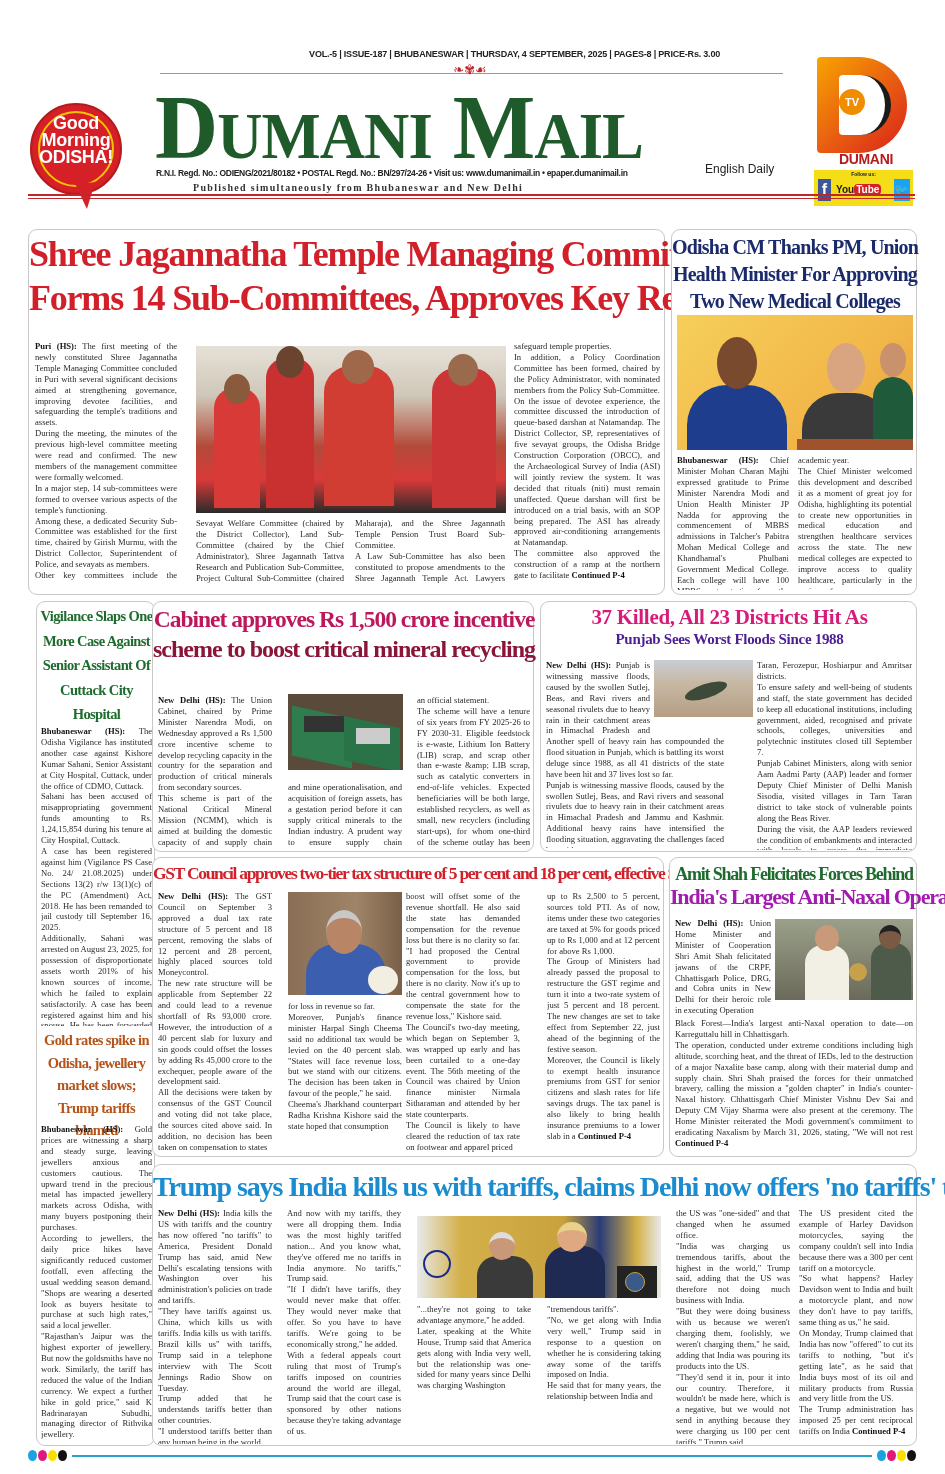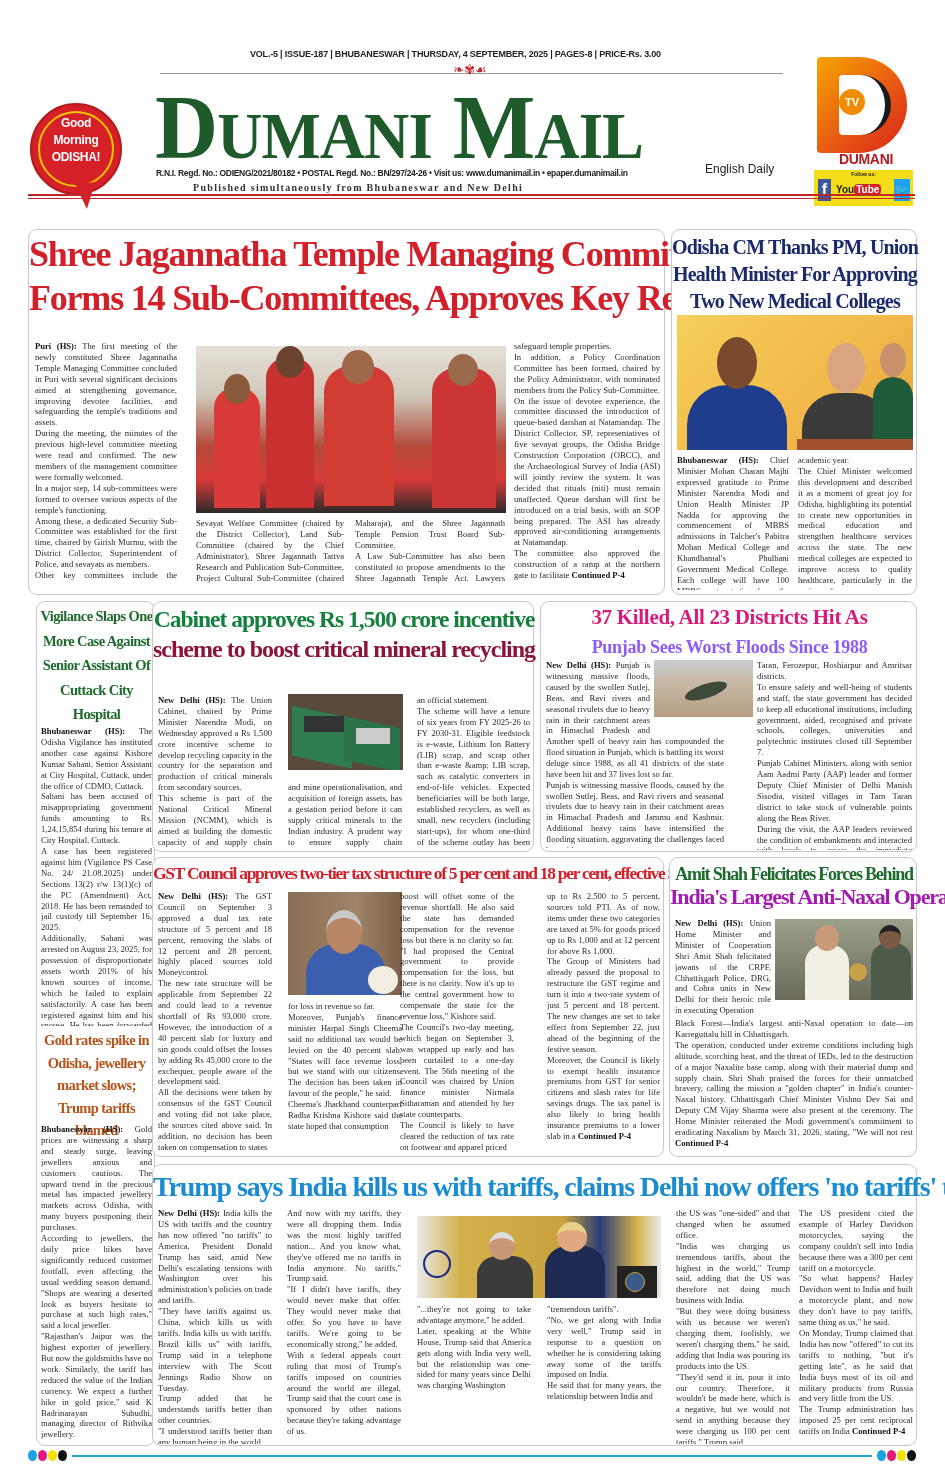--- a/index.html
+++ b/index.html
@@ -1,32 +1,32 @@
 <!DOCTYPE html>
 <html><head>
 <meta charset="utf-8">
 <style>
 *{box-sizing:border-box;margin:0;padding:0}
 html,body{width:945px;height:1474px;background:#fff;overflow:hidden}
 body{position:relative;font-family:"Liberation Serif",serif;color:#222}
 .abs{position:absolute}
-.meta-line{left:250px;top:49px;width:470px;text-align:left;font-family:"Liberation Sans",sans-serif;font-size:9px;font-weight:bold;color:#222;letter-spacing:-0.2px}
+.meta-line{left:250px;top:49px;width:470px;text-align:right;font-family:"Liberation Sans",sans-serif;font-size:9px;font-weight:bold;color:#222;letter-spacing:-0.2px}
 .mast-rule{left:160px;top:73px;width:623px;height:1px;background:#999}
 .ornament{left:440px;top:63px;width:60px;text-align:center;color:#c0262a;font-size:13px;line-height:14px}
 .masthead{left:155px;top:79px;width:640px;height:96px;font-family:"Liberation Serif",serif;font-weight:bold;color:#1f5b2a;font-size:92px;line-height:96px;letter-spacing:-1px;white-space:nowrap;transform:scaleX(0.95);transform-origin:left}
 .masthead .sc{font-size:66px}
 .regd-line{left:156px;top:168px;font-family:"Liberation Sans",sans-serif;font-size:8.5px;font-weight:bold;color:#222;white-space:nowrap;letter-spacing:-0.3px}
 .english-daily{left:705px;top:162px;font-family:"Liberation Sans",sans-serif;font-size:12px;color:#222}
 .published{left:193px;top:182px;font-family:"Liberation Serif",serif;font-weight:bold;font-size:10px;letter-spacing:1.3px;color:#333}
 .head-rule-1{left:28px;top:194px;width:887px;height:2px;background:#c0262a}
 .head-rule-2{left:28px;top:198px;width:887px;height:1px;background:#c0262a}
 .gm-badge{left:30px;top:103px;width:94px;height:102px}
 .gm-circle{position:absolute;left:0;top:0;width:92px;height:92px;border-radius:50%;background:#d52027;border:2px solid #b51a1e}
 .gm-circle .inner{position:absolute;left:6px;top:6px;width:76px;height:76px;border-radius:50%;border:2px solid #f5c400}
-.gm-text{position:absolute;left:0;top:12px;width:92px;text-align:center;color:#fff;font-family:"Liberation Sans",sans-serif;font-weight:bold;font-size:12px;line-height:17px;letter-spacing:-0.3px}
+.gm-text{position:absolute;left:0;top:12px;width:92px;text-align:center;color:#fff;font-family:"Liberation Sans",sans-serif;font-weight:bold;font-size:18px;line-height:17px;letter-spacing:-0.3px}
 .gm-tail{position:absolute;left:46px;top:80px;width:0;height:0;border-left:10px solid transparent;border-right:10px solid transparent;border-top:26px solid #d52027;transform:rotate(-4deg)}
 .dtv{left:815px;top:55px;width:100px;height:110px}
 .dtv-d{position:absolute;left:2px;top:2px;width:90px;height:96px;border-radius:4px 48px 48px 4px;background:linear-gradient(135deg,#f7a400,#e85a12 55%,#d8221a)}
 .dtv-d-hole{position:absolute;left:22px;top:18px;width:52px;height:60px;border-radius:4px 30px 30px 4px;background:#fff;border-right:6px solid #1a1a1a}
 .dtv-tv{position:absolute;left:24px;top:34px;width:26px;height:26px;border-radius:50%;background:#f08c00;color:#fff;font-family:"Liberation Sans",sans-serif;font-weight:bold;font-size:11px;line-height:26px;text-align:center}
 .dtv-name{left:818px;top:151px;width:96px;text-align:center;font-family:"Liberation Sans",sans-serif;font-weight:bold;font-size:14px;color:#b51a1e;letter-spacing:-0.3px}
 .follow-box{left:814px;top:170px;width:99px;height:36px;background:#f5de18}
 .follow-label{position:absolute;left:0;top:1px;width:99px;text-align:center;font-family:"Liberation Sans",sans-serif;font-size:5px;font-weight:bold;color:#222}
 .fb{position:absolute;left:4px;top:9px;width:13px;height:22px;background:#3b5998;color:#fff;font-family:"Liberation Sans",sans-serif;font-weight:bold;font-size:16px;text-align:center;line-height:22px}
 .yt{position:absolute;left:22px;top:10px;width:50px;height:20px;font-family:"Liberation Sans",sans-serif;font-weight:bold;font-size:10px;line-height:20px;color:#222}
@@ -154,21 +154,21 @@
   <div class="hl" style="left:2px;top:427px;width:115px;font-size:14.5px;line-height:22.5px;color:#b5541a;white-space:normal;letter-spacing:-0.6px">Gold rates spike in Odisha, jewellery market slows; Trump tariffs blamed</div>
   <div class="txt" style="left:4px;top:522px;width:111px;height:316px">
     <p><b>Bhubaneswar (HS):</b> <span>Gold prices are witnessing a sharp and steady surge, leaving jewellers anxious and customers cautious. The upward trend in the precious metal has impacted jewellery markets across Odisha, with many buyers postponing their purchases.</span></p>
     <p>According to jewellers, the daily price hikes have significantly reduced customer footfall, even affecting the usual wedding season demand. "Shops are wearing a deserted look as buyers hesitate to purchase at such high rates," said a local jeweller.</p>
     <p>"Rajasthan's Jaipur was the highest exporter of jewellery. But now the goldsmiths have no work. Similarly, the tariff has reduced the value of the Indian currency. We expect a further hike in gold price," said K Badrinarayan Subudhi, managing director of Rithvika jewellery.</p>
 
   </div>
 </div>
 
 <div class="box" style="left:152px;top:601px;width:382px;height:251px">
-  <div class="hl" style="left:0;top:3px;width:382px;font-size:23.5px;line-height:28px;color:#15803d;letter-spacing:-1px">Cabinet approves Rs 1,500 crore incentive</div>
+  <div class="hl" style="left:0;top:3px;width:382px;font-size:23.5px;line-height:28px;color:#be185d;letter-spacing:-1px">Cabinet approves Rs 1,500 crore incentive</div>
   <div class="hl" style="left:0;top:33px;width:382px;font-size:24px;line-height:28px;color:#8b1538;letter-spacing:-1px">scheme to boost critical mineral recycling</div>
   <div class="txt" style="left:5px;top:93px;width:114px;height:152px">
     <p><b>New Delhi (HS):</b> <span>The Union Cabinet, chaired by Prime Minister Narendra Modi, on Wednesday approved a Rs 1,500 crore incentive scheme to develop recycling capacity in the country for the separation and production of critical minerals from secondary sources.</span></p>
     <p>This scheme is part of the National Critical Mineral Mission (NCMM), which is aimed at building the domestic capacity of and supply chain resilience in critical minerals. The critical mineral value chain, comprising exploration, auction</p>
   </div>
   <div class="photo" style="left:135px;top:92px;width:115px;height:76px;background:#5a4a3a">
     <div style="position:absolute;left:4px;top:18px;width:60px;height:50px;background:#2f7d4f;transform:skewY(12deg)"></div>
     <div style="position:absolute;left:56px;top:28px;width:56px;height:44px;background:#2a7247;transform:skewY(12deg)"></div>
     <div style="position:absolute;left:16px;top:22px;width:40px;height:16px;background:#333"></div>
     <div style="position:absolute;left:68px;top:34px;width:34px;height:16px;background:#ccc"></div>
@@ -176,21 +176,21 @@
   <div class="txt" style="left:135px;top:180px;width:114px;height:66px">and mine operationalisation, and acquisition of foreign assets, has a gestation period before it can supply critical minerals to the Indian industry. A prudent way to ensure supply chain sustainability in the near term is through the recycling of secondary sources, according to</div>
   <div class="txt" style="left:264px;top:93px;width:113px;height:152px">
     <p>an official statement.</p>
     <p>The scheme will have a tenure of six years from FY 2025-26 to FY 2030-31. Eligible feedstock is e-waste, Lithium Ion Battery (LIB) scrap, and scrap other than e-waste &amp;amp; LIB scrap, such as catalytic converters in end-of-life vehicles. Expected beneficiaries will be both large, established recyclers, as well as small, new recyclers (including start-ups), for whom one-third of the scheme outlay has been earmarked.</p>
 
   </div>
 </div>
 
 <div class="box" style="left:540px;top:601px;width:377px;height:251px">
   <div class="hl" style="left:0;top:2px;width:377px;font-size:21px;line-height:26px;color:#d81b7a;letter-spacing:-0.3px">37 Killed, All 23 Districts Hit As</div>
-  <div class="hl" style="left:0;top:32px;width:377px;font-size:18px;line-height:26px;color:#8b5cf6;letter-spacing:-0.3px">Punjab Sees Worst Floods Since 1988</div>
+  <div class="hl" style="left:0;top:24px;width:377px;font-size:15px;line-height:26px;color:#4c1d95;letter-spacing:-0.3px">Punjab Sees Worst Floods Since 1988</div>
   <div class="txt" style="left:5px;top:58px;width:104px;height:75px">
     <p><b>New Delhi (HS):</b> <span>Punjab is witnessing massive floods, caused by the swollen Sutlej, Beas, and Ravi rivers and seasonal rivulets due to heavy rain in their catchment areas in Himachal Pradesh and Jammu and Kashmir.</span></p>
   </div>
   <div class="photo" style="left:113px;top:58px;width:99px;height:57px;background:linear-gradient(180deg,#c8cdd3 0%,#c7b8a4 40%,#b59e84 100%)">
     <div style="position:absolute;left:30px;top:24px;width:44px;height:14px;background:#3d4a3a;border-radius:50%;transform:rotate(-18deg)"></div>
   </div>
   <div class="txt" style="left:5px;top:134px;width:178px;height:112px">
     <p>Another spell of heavy rain has compounded the flood situation in Punjab, which is battling its worst deluge since 1988, as all 41 districts of the state have been hit and 37 lives lost so far.</p>
     <p>Punjab is witnessing massive floods, caused by the swollen Sutlej, Beas, and Ravi rivers and seasonal rivulets due to heavy rain in their catchment areas in Himachal Pradesh and Jammu and Kashmir. Additional heavy rains have intensified the flooding situation, aggravating the challenges faced by residents.</p>
 
@@ -214,21 +214,21 @@
   <div class="photo" style="left:135px;top:34px;width:114px;height:103px;background:linear-gradient(90deg,#8a6e55,#a08468 60%,#7a5f49)">
     <div style="position:absolute;left:18px;top:52px;width:80px;height:52px;background:#3b5fae;border-radius:30px 30px 0 0"></div>
     <div style="position:absolute;left:38px;top:18px;width:36px;height:44px;background:#b88666;border-radius:50%;border-top:8px solid #c8c8c8"></div>
     <div style="position:absolute;left:80px;top:74px;width:30px;height:28px;background:#f2efe2;border-radius:50%"></div>
   </div>
   <div class="txt" style="left:135px;top:143px;width:114px;height:152px">
     <p>for loss in revenue so far.</p>
     <p>Moreover, Punjab's finance minister Harpal Singh Cheema said no additional tax would be levied on the 40 percent slab. "States will face revenue loss, but we stand with our citizens. The decision has been taken in favour of the people," he said.</p>
     <p>Cheema's Jharkhand counterpart Radha Krishna Kishore said the state hoped that consumption</p>
   </div>
-  <div class="txt" style="left:247px;top:33px;width:114px;height:262px">
+  <div class="txt" style="left:253px;top:33px;width:114px;height:262px">
     <p>boost will offset some of the revenue shortfall. He also said the state has demanded compensation for the revenue loss but there is no clarity so far. "I had proposed the Central government to provide compensation for the loss, but there is no clarity. Now it's up to the central government how to compensate the state for the revenue loss," Kishore said.</p>
     <p>The Council's two-day meeting, which began on September 3, was wrapped up early and has been curtailed to a one-day event. The 56th meeting of the Council was chaired by Union finance minister Nirmala Sitharaman and attended by her state counterparts.</p>
     <p>The Council is likely to have cleared the reduction of tax rate on footwear and apparel priced</p>
   </div>
   <div class="txt" style="left:394px;top:33px;width:113px;height:262px">
     <p>up to Rs 2,500 to 5 percent, sources told PTI. As of now, items under these two categories are taxed at 5% for goods priced up to Rs 1,000 and at 12 percent for above Rs 1,000.</p>
     <p>The Group of Ministers had already passed the proposal to restructure the GST regime and turn it into a two-rate system of just 5 percent and 18 percent. The new changes are set to take effect from September 22, just ahead of the beginning of the festive season.</p>
     <p><span>Moreover, the Council is likely to exempt health insurance premiums from GST for senior citizens and slash rates for life savings drugs. The tax panel is also likely to bring health insurance premiums to a lower slab in a</span> <span class="cont">Continued P-4</span></p>
   </div>
 </div>

